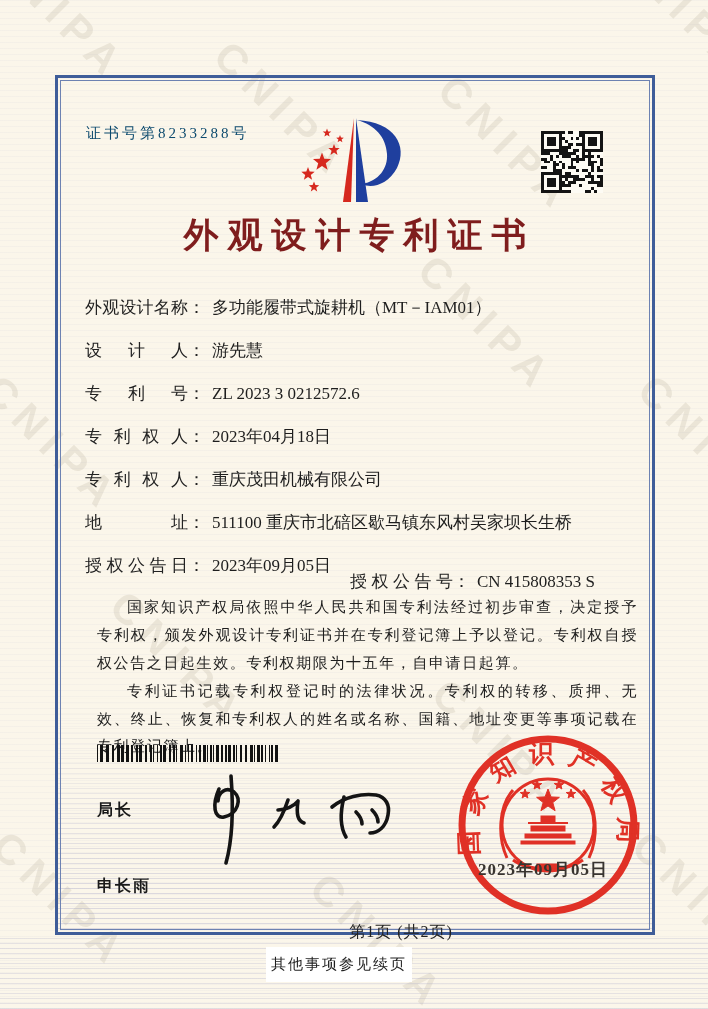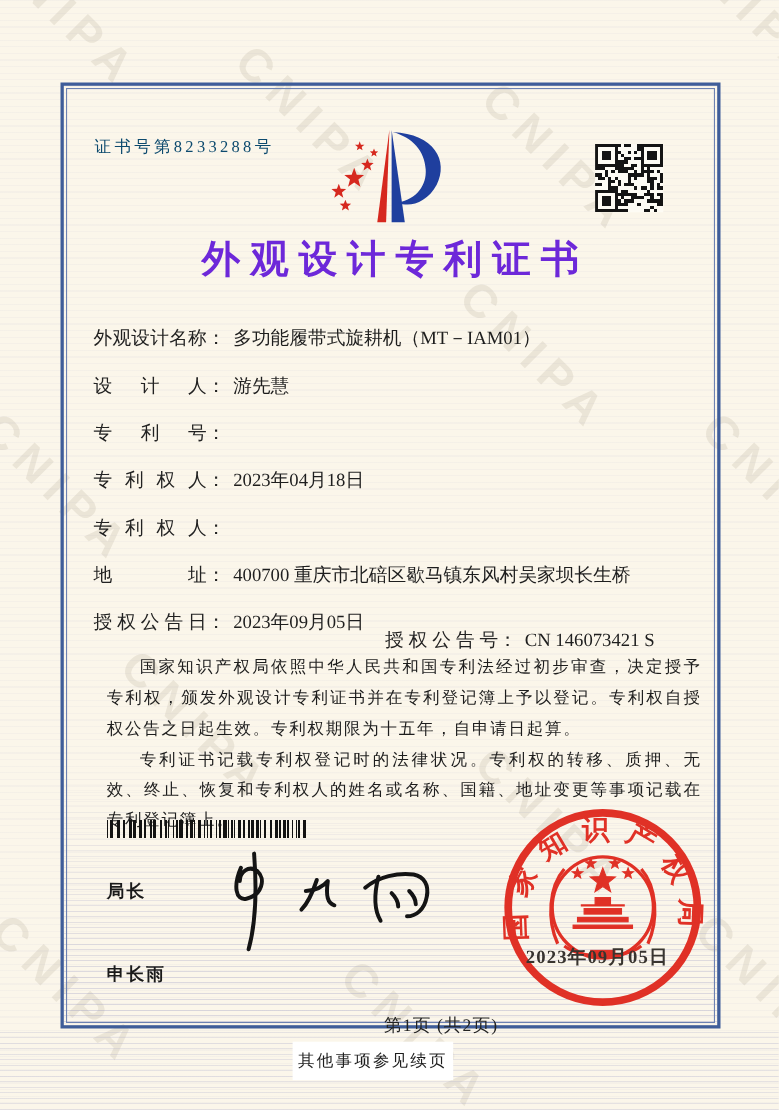--- a/index.html
+++ b/index.html
@@ -38,21 +38,21 @@
   }
   .cert-no{
     position:absolute; left:86px; top:124px; z-index:3;
     font-size:15px; letter-spacing:3px; color:#0c4a6e;
   }
   .logo{ position:absolute; left:292px; top:112px; width:124px; height:96px; z-index:3; }
   .qr{ position:absolute; left:541px; top:131px; width:62px; height:62px; z-index:3; background:#fdfbf4; }
   .title{
     position:absolute; left:55px; top:212px; width:600px; z-index:3;
     text-align:center; font-size:35px; font-weight:bold;
-    letter-spacing:9px; text-indent:9px; color:#6d28d9;
+    letter-spacing:9px; text-indent:9px; color:#7f1d1d;
   }
   .fields{ position:absolute; left:85px; top:296px; width:544px; z-index:3; }
   .frow{ display:flex; align-items:baseline; height:17px; margin-bottom:26px; font-size:17px; position:relative; }
   .flabel{ display:inline-block; width:103px; text-align:justify; text-align-last:justify; color:#222; flex:none; }
   .fcolon{ flex:none; color:#222; }
   .fvalue{ margin-left:7px; white-space:nowrap; color:#1e1e1e; }
   .grant-no-group{ position:absolute; left:265px; top:0; display:flex; align-items:baseline;margin-top:16px; }
   .paras{ position:absolute; left:97px; top:594px; width:541px; z-index:3;
     font-size:15px; line-height:1.86; letter-spacing:1.6px; text-align:justify; color:#1d1d1d; }
   .paras p{ text-indent:2em; }
@@ -357,43 +357,45 @@
     <span class="fvalue">多功能履带式旋耕机（MT－IAM01）</span>
   </div>
   <div class="frow">
     <span class="flabel">设计人</span>
       <span class="fcolon">：</span>
     <span class="fvalue">游先慧</span>
   </div>
   <div class="frow">
     <span class="flabel">专利号</span>
       <span class="fcolon">：</span>
+    <span class="fvalue">ZL 2023 3 0212572.6</span>
   </div>
   <div class="frow">
     <span class="flabel">专利权人</span>
       <span class="fcolon">：</span>
     <span class="fvalue">2023年04月18日</span>
   </div>
   <div class="frow">
     <span class="flabel">专利权人</span>
       <span class="fcolon">：</span>
+    <span class="fvalue">重庆茂田机械有限公司</span>
   </div>
   <div class="frow">
     <span class="flabel">地址</span>
       <span class="fcolon">：</span>
-    <span class="fvalue">400700 重庆市北碚区歇马镇东风村吴家坝长生桥</span>
+    <span class="fvalue">511100 重庆市北碚区歇马镇东风村吴家坝长生桥</span>
   </div>
   <div class="frow">
     <span class="flabel">授权公告日</span>
       <span class="fcolon">：</span>
     <span class="fvalue">2023年09月05日</span>
     <span class="grant-no-group">
       <span class="flabel">授权公告号</span>
         <span class="fcolon">：</span>
-      <span class="fvalue">CN 146073421 S</span>
+      <span class="fvalue">CN 415808353 S</span>
     </span>
   </div>
 </div>
 
 <div class="paras">
   <p>国家知识产权局依照中华人民共和国专利法经过初步审查，决定授予专利权，颁发外观设计专利证书并在专利登记簿上予以登记。专利权自授权公告之日起生效。专利权期限为十五年，自申请日起算。</p>
   <p>专利证书记载专利权登记时的法律状况。专利权的转移、质押、无效、终止、恢复和专利权人的姓名或名称、国籍、地址变更等事项记载在专利登记簿上。</p>
 </div>
 
 <svg class="barcode" viewBox="0 0 183 17" preserveAspectRatio="none" shape-rendering="crispEdges">

